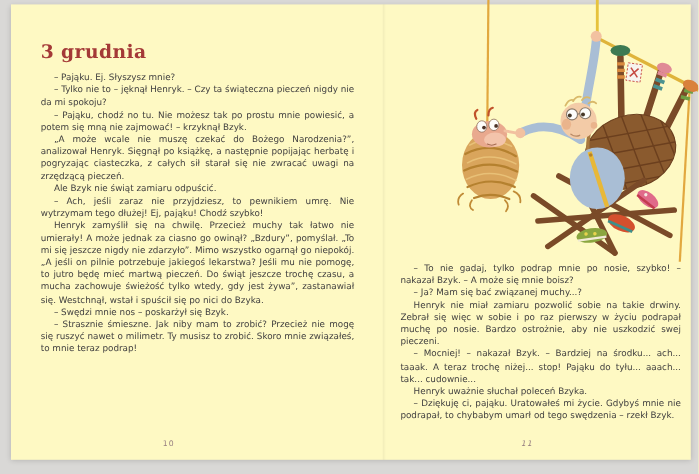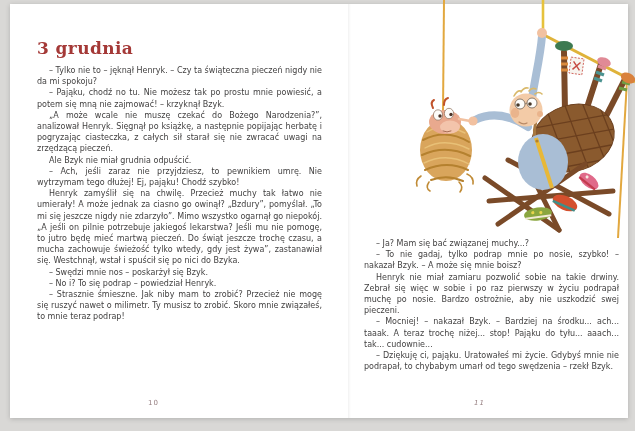--- a/index.html
+++ b/index.html
@@ -4,21 +4,21 @@
 <style>
   * { margin:0; padding:0; box-sizing:border-box; }
   html,body { width:635px; height:431px; }
   body{
     position:relative; overflow:hidden;
     background:#d9d8d6;
     font-family:"DejaVu Sans","Liberation Sans",sans-serif;
   }
   .spread{
     position:absolute; left:10px; top:4px; width:618px; height:414px;
-    background:#ffffff;
+    background:#fef9c3;
     box-shadow:0 1px 5px rgba(0,0,0,.18);
   }
   .gutter{
     position:absolute; left:338px; top:0; width:3px; height:100%;
     background:linear-gradient(90deg, rgba(0,0,0,.05), rgba(0,0,0,0));
   }
   .chapter-heading{
     position:absolute; left:27px; top:34px;
     font-family:"DejaVu Serif","Liberation Serif",serif;
     font-weight:bold; font-size:17px; color:#a43937; letter-spacing:.4px;
@@ -43,28 +43,28 @@
 </style>
 </head>
 <body>
 
 <div class="spread">
   <div class="gutter"></div>
 
   <h1 class="chapter-heading">3 grudnia</h1>
 
   <div class="textcol left-col">
+    <p>– Pająku. Ej. Słyszysz mnie?</p>
     <p>– Tylko nie to – jęknął Henryk. – Czy ta świąteczna pieczeń nigdy nie da mi spokoju?</p>
     <p>– Pająku, chodź no tu. Nie możesz tak po prostu mnie powiesić, a potem się mną nie zajmować! – krzyknął Bzyk.</p>
     <p>„A może wcale nie muszę czekać do Bożego Narodzenia?”, analizował Henryk. Sięgnął po książkę, a następnie popijając herbatę i pogryzając ciasteczka, z całych sił starał się nie zwracać uwagi na zrzędzącą pieczeń.</p>
-    <p>Ale Bzyk nie miał grudnia odpuścić.</p>
+    <p>Ale Bzyk nie świąt zamiaru odpuścić.</p>
     <p>– Ach, jeśli zaraz nie przyjdziesz, to pewnikiem umrę. Nie wytrzymam tego dłużej! Ej, pająku! Chodź szybko!</p>
     <p>Henryk zamyślił się na chwilę. Przecież muchy tak łatwo nie umierały! A może jednak za ciasno go owinął? „Bzdury”, pomyślał. „To mi się jeszcze nigdy nie zdarzyło”. Mimo wszystko ogarnął go niepokój. „A jeśli on pilnie potrzebuje jakiegoś lekarstwa? Jeśli mu nie pomogę, to jutro będę mieć martwą pieczeń. Do świąt jeszcze trochę czasu, a mucha zachowuje świeżość tylko wtedy, gdy jest żywa”, zastanawiał się. Westchnął, wstał i spuścił się po nici do Bzyka.</p>
     <p>– Swędzi mnie nos – poskarżył się Bzyk.</p>
-    <p>– No i? To się podrap – powiedział Henryk.</p>
     <p>– Strasznie śmieszne. Jak niby mam to zrobić? Przecież nie mogę się ruszyć nawet o milimetr. Ty musisz to zrobić. Skoro mnie związałeś, to mnie teraz podrap!</p>
   </div>
 
   <div class="pagenum pn-left">10</div>
 
   <svg class="illustration" viewBox="0 0 222 240" xmlns="http://www.w3.org/2000/svg">
     <defs>
       <clipPath id="abdomenClip">
         <ellipse cx="160" cy="138" rx="42" ry="33" transform="rotate(-18 160 138)"></ellipse>
       </clipPath>
@@ -168,21 +168,22 @@
         <circle cx="105" cy="105" r="1.8" fill="#473828"></circle>
         <circle cx="117" cy="104" r="1.8" fill="#473828"></circle>
         <ellipse cx="102" cy="113" rx="4.2" ry="5" fill="#eab48c"></ellipse>
         <path d="M106 122 q4 3 8 1" fill="none" stroke="#b98a66" stroke-width="1.2" stroke-linecap="round"></path>
         <circle cx="127" cy="114" r="3" fill="#eab48c"></circle>
       </g>
     </g>
   </svg>
 
   <div class="textcol right-col">
+    <p>– To nie gadaj, tylko podrap mnie po nosie, szybko! – nakazał Bzyk. – A może się mnie boisz?</p>
     <p>– Ja? Mam się bać związanej muchy...?</p>
-    <p>– To nie gadaj, tylko podrap mnie po nosie, szybko! – nakazał Bzyk. – A może się mnie boisz?</p>
     <p>Henryk nie miał zamiaru pozwolić sobie na takie drwiny. Zebrał się więc w sobie i po raz pierwszy w życiu podrapał muchę po nosie. Bardzo ostrożnie, aby nie uszkodzić swej pieczeni.</p>
     <p>– Mocniej! – nakazał Bzyk. – Bardziej na środku... ach... taaak. A teraz trochę niżej... stop! Pająku do tyłu... aaach... tak... cudownie...</p>
+    <p>Henryk uważnie słuchał poleceń Bzyka.</p>
     <p>– Dziękuję ci, pająku. Uratowałeś mi życie. Gdybyś mnie nie podrapał, to chybabym umarł od tego swędzenia – rzekł Bzyk.</p>
   </div>
 
   <div class="pagenum pn-right">11</div>
 </div>
 
 </body></html>

